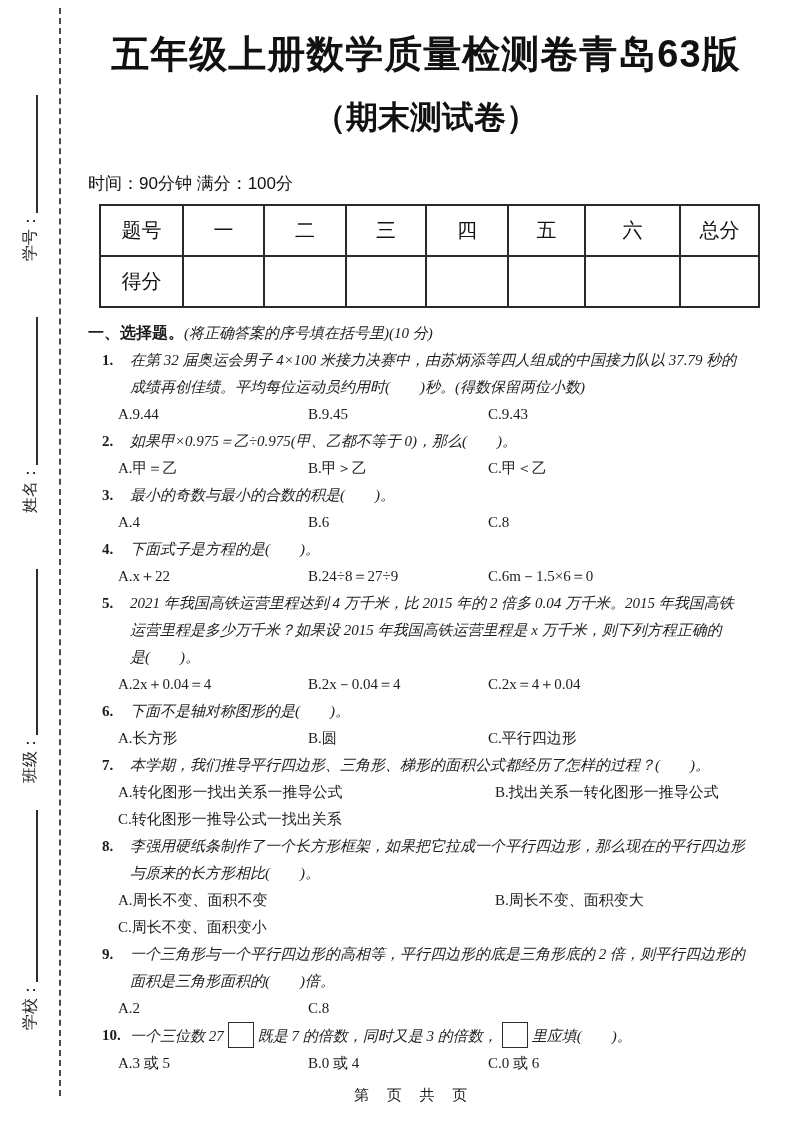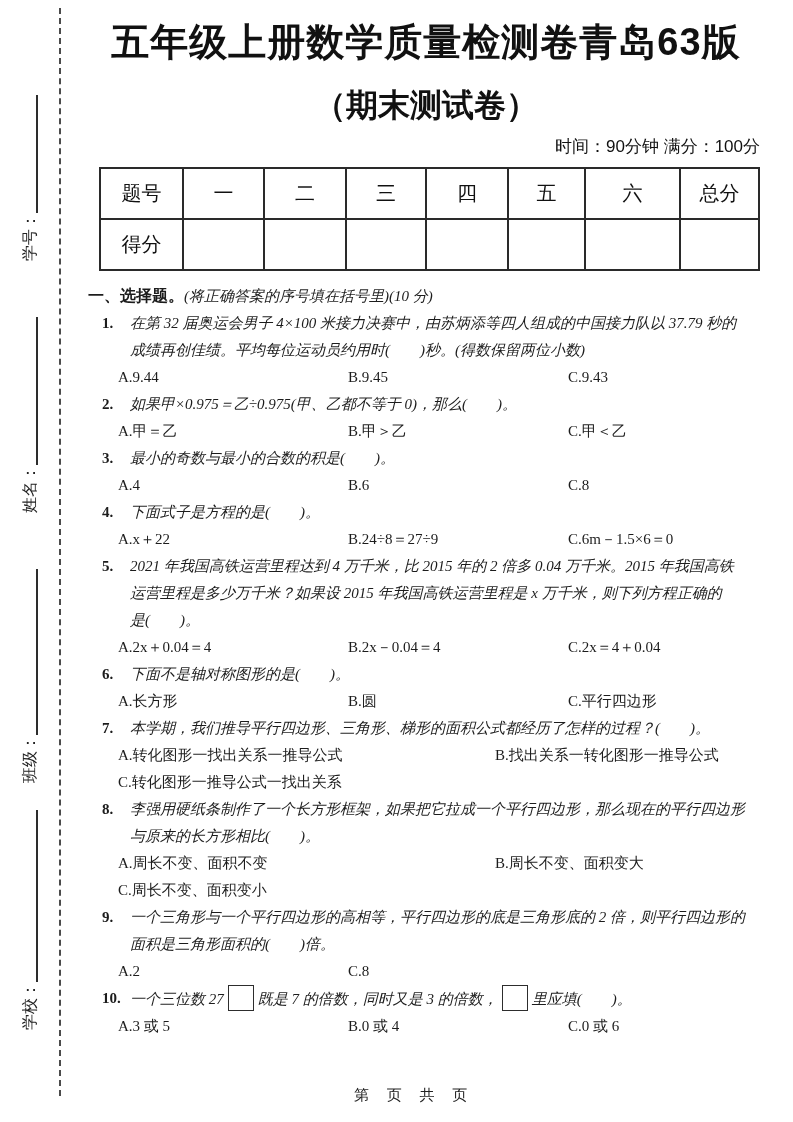--- a/index.html
+++ b/index.html
@@ -18,30 +18,30 @@
     white-space:nowrap; transform:rotate(-90deg); transform-origin:center;
     color:#222;
   }
   .side-unit .blank {
     display:inline-block; border-bottom:2px solid #2d2d2d; height:14px;
     vertical-align:-3px;
   }
   
   .content { position:absolute; left:88px; top:0; width:676px; }
   .title {
-    margin:16px 0 0; text-align:center; font-size:38px; line-height:52px;
+    margin:28px 0 0; text-align:center; font-size:38px; line-height:52px;
     font-weight:bold; letter-spacing:1px;
     font-family:"Liberation Sans","DejaVu Sans",sans-serif; color:#111;
   }
   .subtitle {
     margin:14px 0 6px; text-align:center; font-size:32px; line-height:46px;
     font-weight:bold; font-family:"Liberation Sans","DejaVu Sans",sans-serif; color:#111;
   }
   .meta {
-    margin-top:8px; text-align:right; font-size:17px; line-height:22px;
+    margin-top:33px; font-size:17px; line-height:22px;
     padding-right:4px; font-family:"Liberation Sans","DejaVu Sans",sans-serif; color:#111;
   }
   
   table.score {
     margin:9px 0 0 11px; border-collapse:collapse; width:659px;
     table-layout:fixed; font-size:20px; color:#111;
   }
   table.score td {
     border:2px solid #2a2a2a; height:41px; text-align:center;
     vertical-align:middle; padding:4px;
@@ -51,21 +51,21 @@
   .sec-head .sec-title {
     font-weight:bold; font-family:"Liberation Sans","DejaVu Sans",sans-serif;
   }
   .sec-head .sec-note { font-style:italic; font-size:15px;margin-top:14px; }
   .questions { margin-top:2px; }
   .q { display:flex; margin-left:14px; }
   .qnum { flex:none; width:28px; font-weight:bold; font-size:15px; line-height:27px; }
   .qbody { flex:1; min-width:0; }
   .qline { font-size:15px; line-height:27px; white-space:nowrap;font-style:italic; }
   .opts { display:grid; margin-left:-12px; font-size:15px; line-height:27px; }
-  .opts3 { grid-template-columns:190px 180px 1fr;gap:40px; }
+  .opts3 { grid-template-columns:190px 180px 1fr; }
   .opts2 { grid-template-columns:377px 1fr; }
   .optc  { margin-left:-12px; font-size:15px; line-height:27px; }
   .mini-box {
     display:inline-block; width:24px; height:24px; border:1.5px solid #2d2d2d;
     vertical-align:-7px; margin:0 4px; background:#fff;
   }
   
   .footer {
     position:absolute; left:76px; top:1086px; width:676px; text-align:center;
     font-size:15px; letter-spacing:7px; color:#222;

